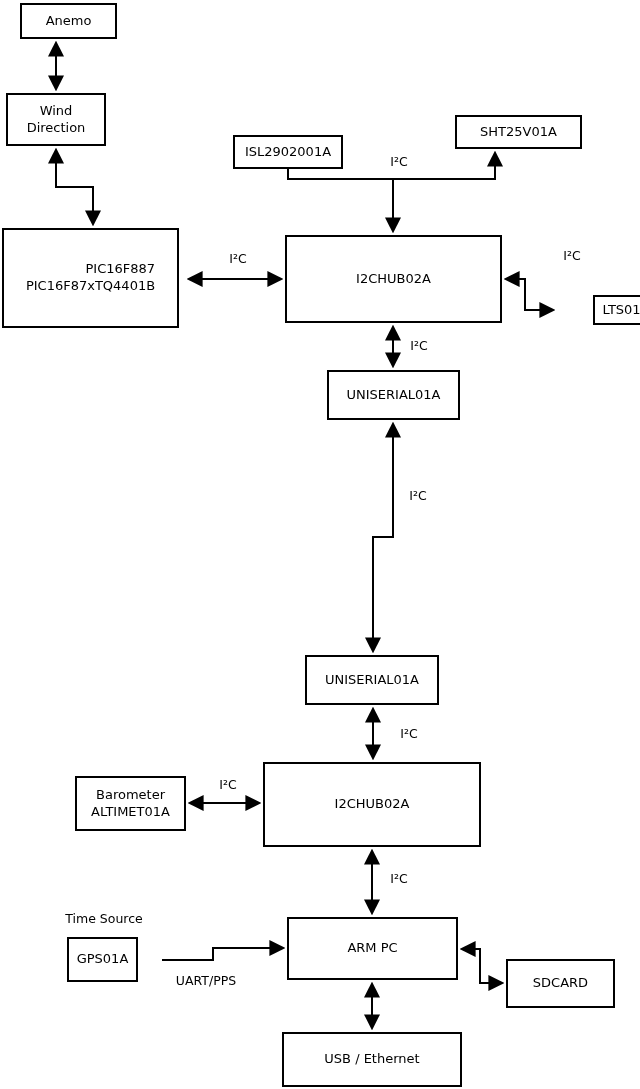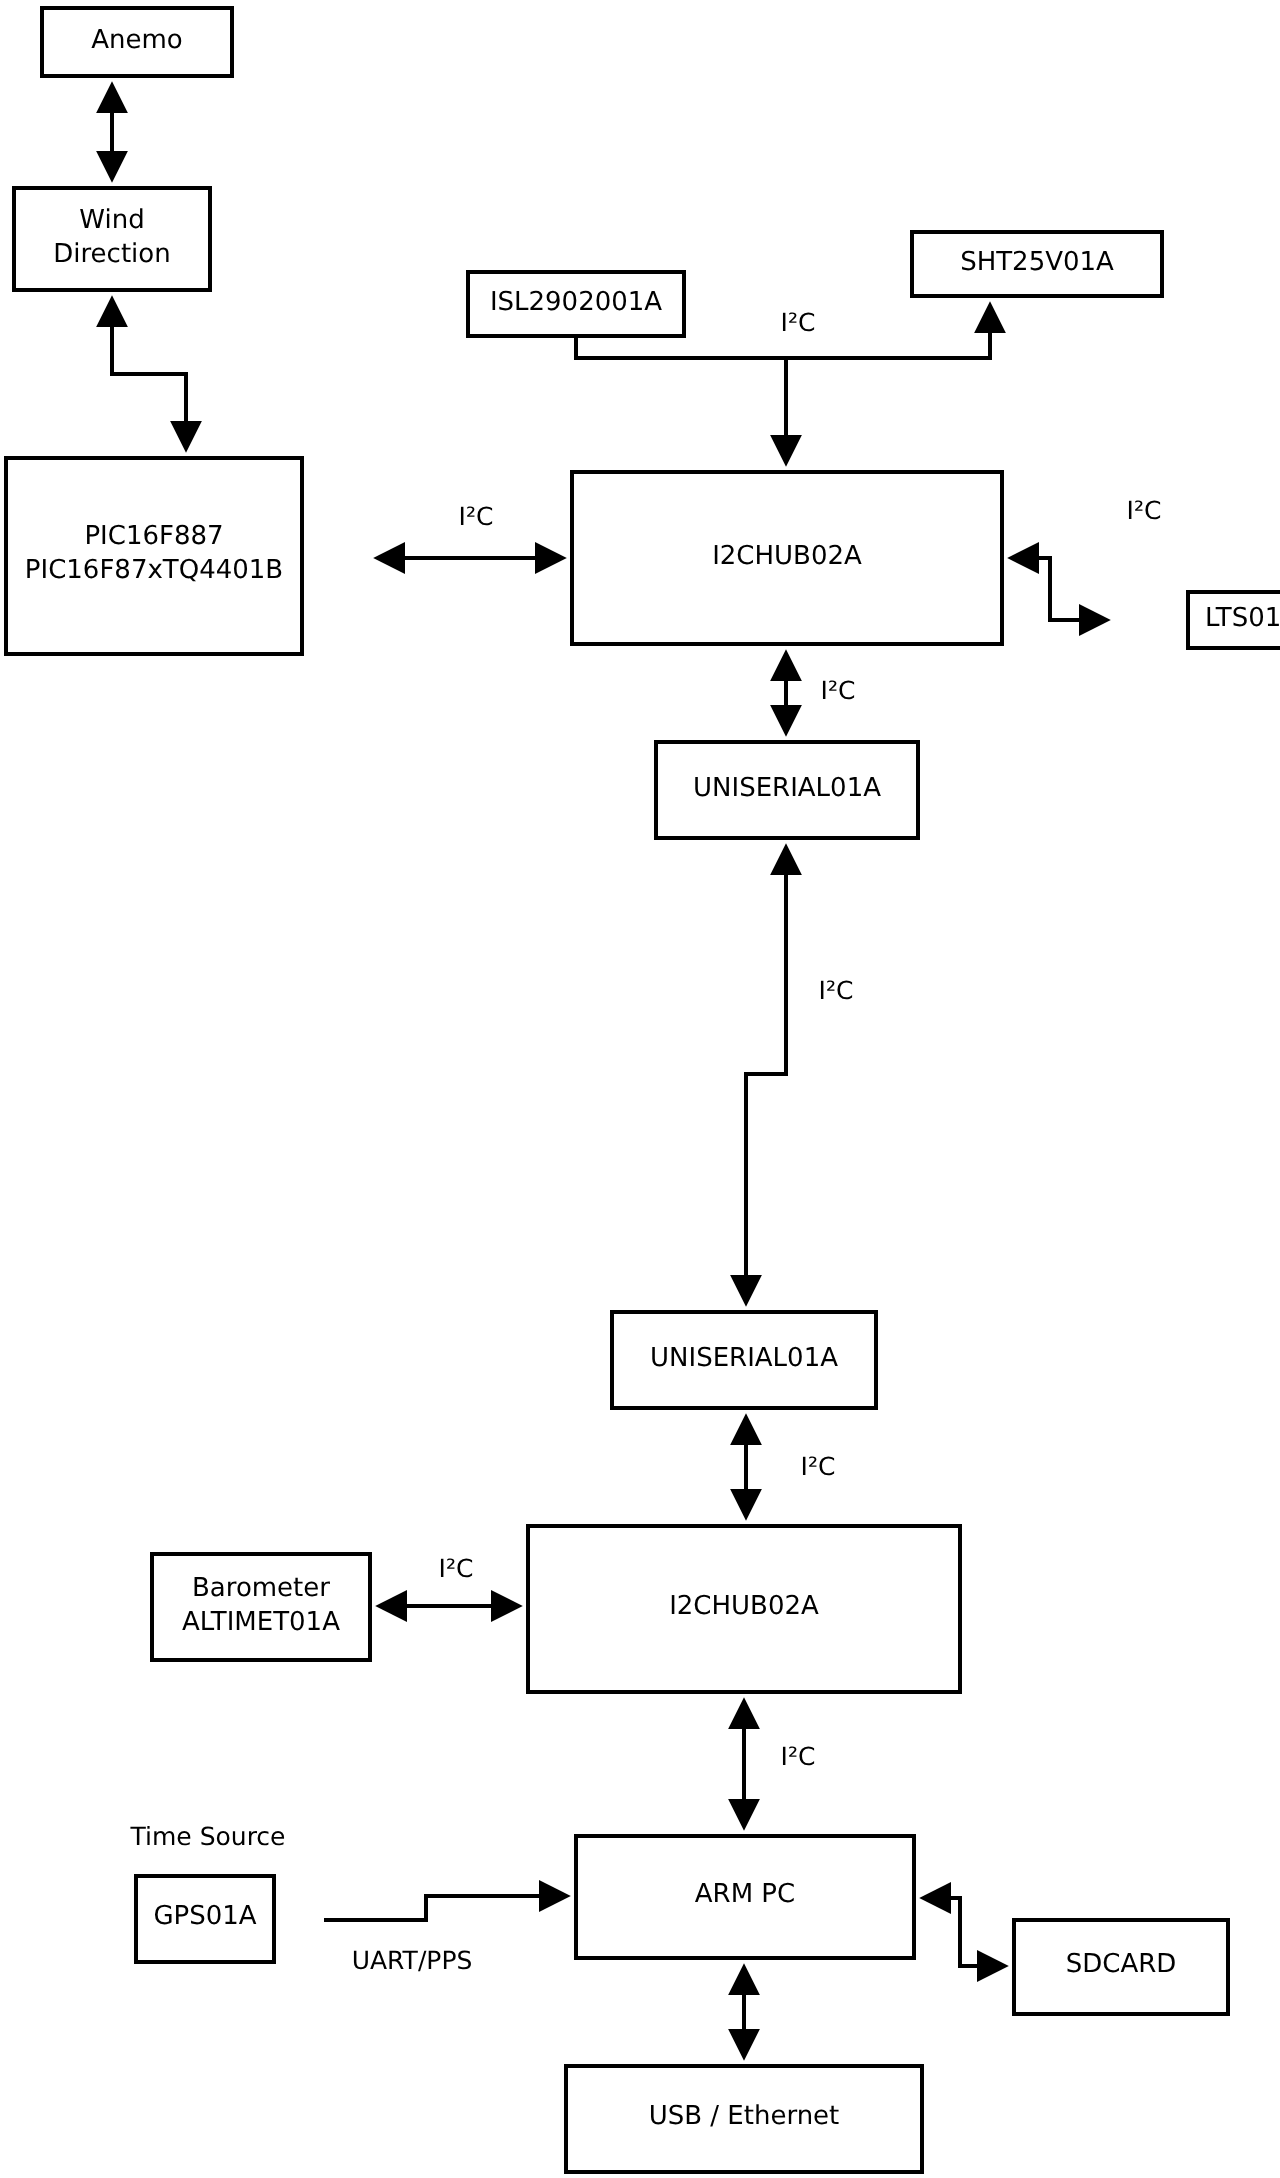--- a/index.html
+++ b/index.html
@@ -80,21 +80,21 @@
 
   <div class="node" style="left:20px; top:3px; width:97px; height:36px;">
     <span class="node-label">Anemo</span>
   </div>
 
   <div class="node" style="left:6px; top:93px; width:100px; height:53px;">
     <span class="node-label">Wind
 Direction</span>
   </div>
 
-  <div class="node" style="left:2px; top:228px; width:150px; height:100px;">
+  <div class="node" style="left:2px; top:228px; width:177px; height:100px;text-align:right;">
     <span class="node-label">PIC16F887
 PIC16F87xTQ4401B</span>
   </div>
 
   <div class="node" style="left:233px; top:115px; width:110px; height:34px;margin-top:20px;">
     <span class="node-label">ISL2902001A</span>
   </div>
 
   <div class="node" style="left:455px; top:115px; width:127px; height:34px;">
     <span class="node-label">SHT25V01A</span>

